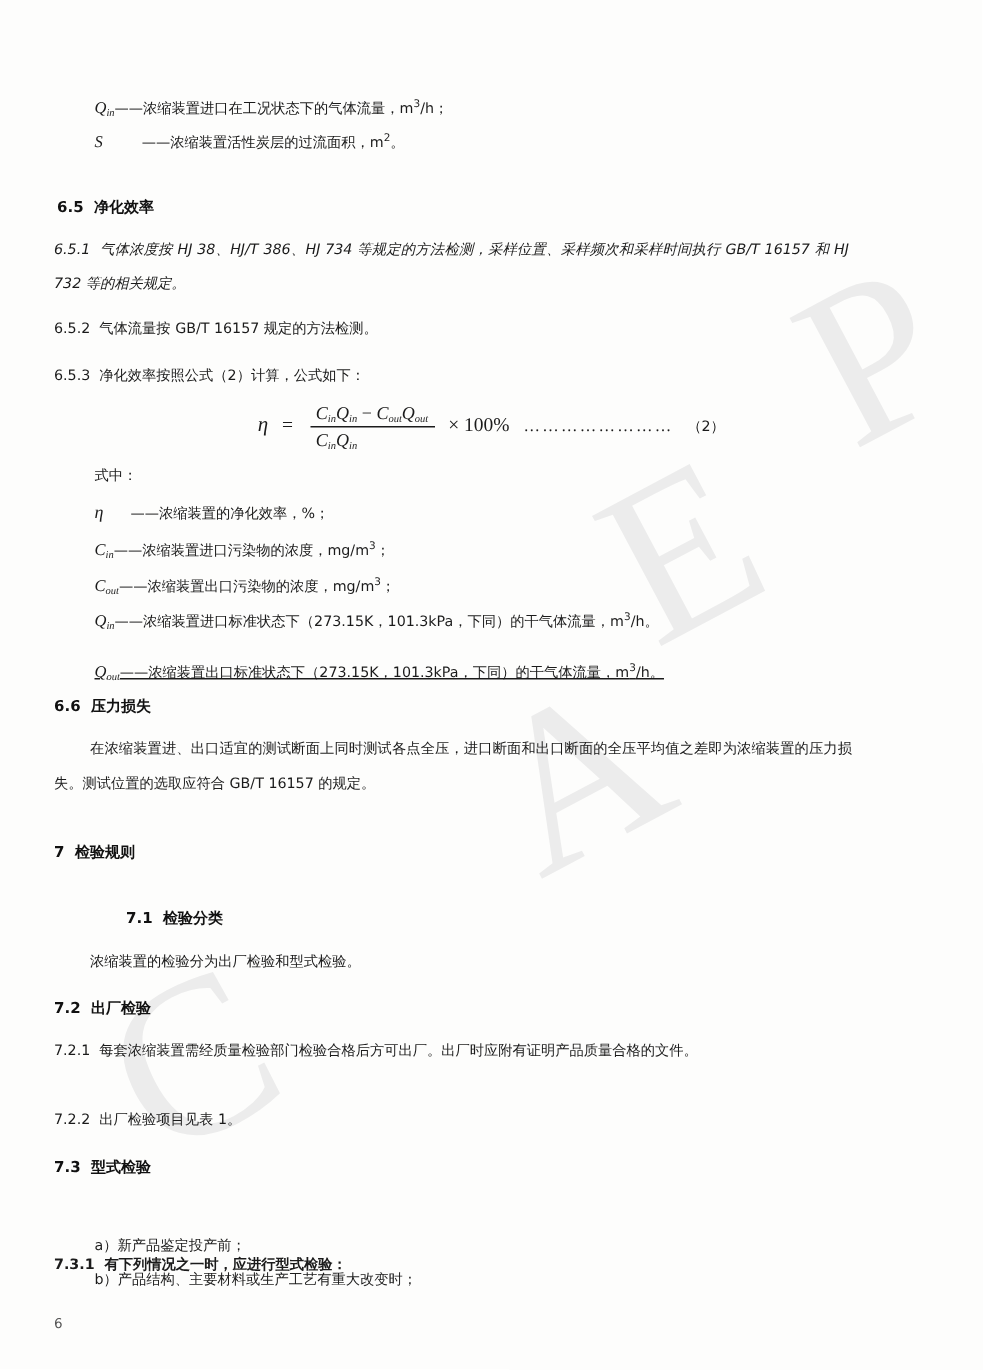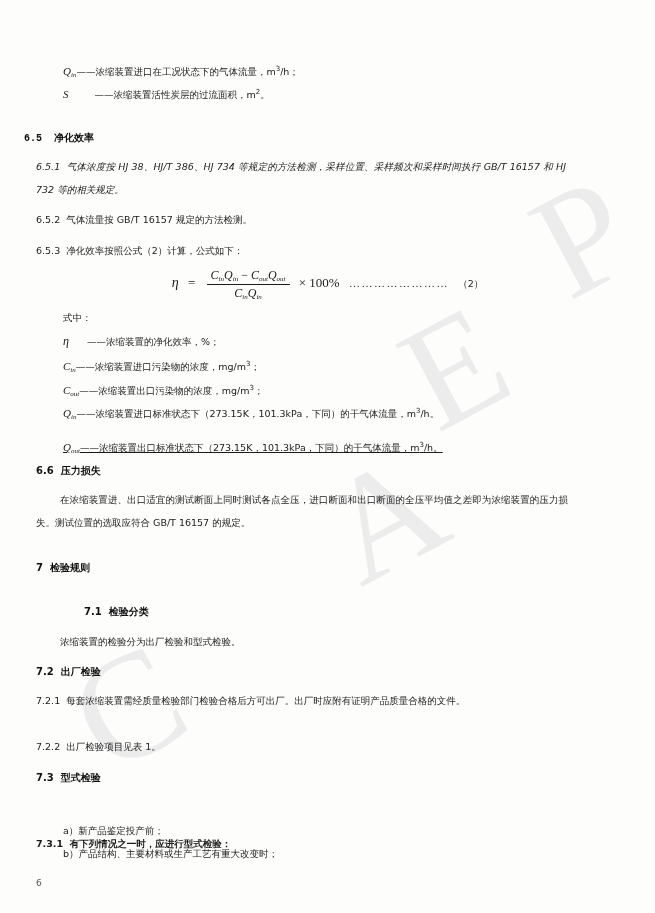--- a/index.html
+++ b/index.html
@@ -86,21 +86,21 @@
     left: 0;
     width: 655px;
     text-align: center;
     font-family: "Liberation Serif", "DejaVu Serif", serif;
     font-size: 13px;
     color: #1b1b1b;
   }
   .frac {
     display: inline-block;
     vertical-align: middle;
-    text-align: center;
+    text-align: left;
     margin: 0 2px;
   }
   .frac .num {
     display: block;
     padding: 0 4px 1px 4px;
     border-bottom: 1px solid #1b1b1b;
     font-size: 12px;
   }
   .frac .den {
     display: block;
@@ -134,21 +134,21 @@
 
   <div class="content">
 
     <div class="body-text" style="left:63px; top:62px;">
       <span class="ital serif" style="font-size:11px;">Q</span><span class="sub ital serif">in</span><span>——浓缩装置进口在工况状态下的气体流量，m<span class="sup">3</span>/h；</span>
     </div>
     <div class="body-text" style="left:63px; top:85px;">
       <span class="ital serif" style="font-size:11px;">S</span><span style="display:inline-block;width:26px;"></span><span>——浓缩装置活性炭层的过流面积，m<span class="sup">2</span>。</span>
     </div>
 
-    <div class="heading" style="left:24px; top:131px;font-family:Liberation Mono, monospace;">
+    <div class="heading" style="left:38px; top:131px;">
       <span>6.5</span>&nbsp;&nbsp;<span>净化效率</span>
     </div>
 
     <div class="para" style="left:36px; top:155px; width:530px;font-style:italic;">
       <span>6.5.1</span>&nbsp;&nbsp;<span>气体浓度按 HJ 38、HJ/T 386、HJ 734 等规定的方法检测，采样位置、采样频次和采样时间执行 GB/T 16157 和 HJ 732 等的相关规定。</span>
     </div>
 
     <div class="para" style="left:36px; top:208px; width:530px;">
       <span>6.5.2</span>&nbsp;&nbsp;<span>气体流量按 GB/T 16157 规定的方法检测。</span>
     </div>

